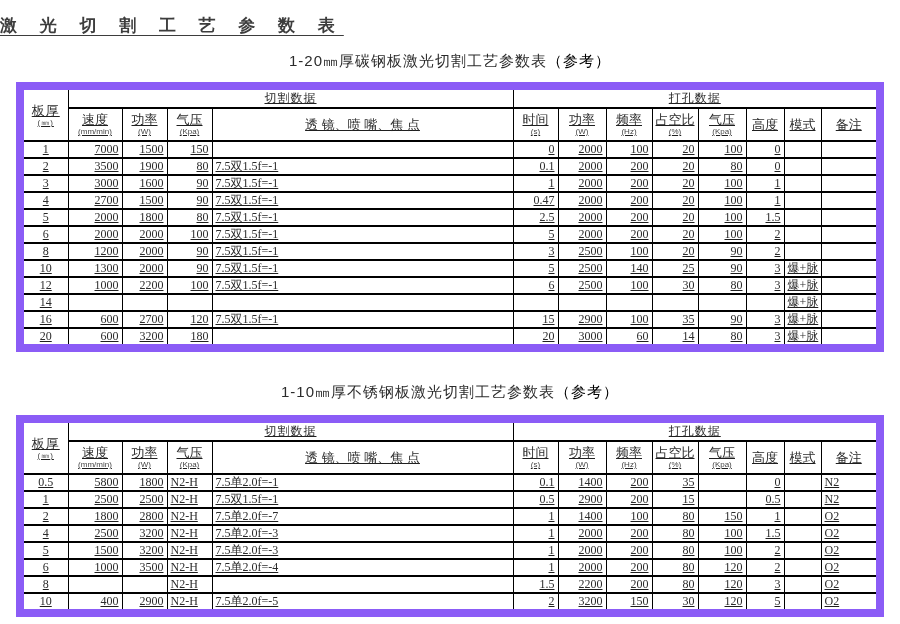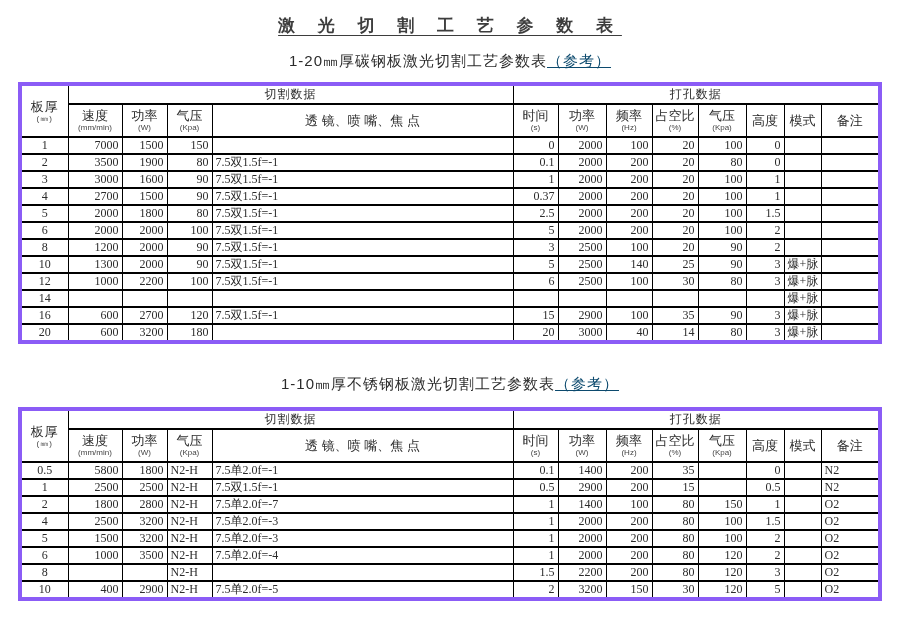--- a/index.html
+++ b/index.html
@@ -1,34 +1,35 @@
 <!DOCTYPE html>
 <html><head>
 <meta charset="utf-8">
 <style>
   html,body{margin:0;padding:0;}
   body{
     width:900px;height:624px;background:#ffffff;overflow:hidden;
     font-family:"Liberation Sans", sans-serif;color:#1f1f1f;
   }
   .doc-title{
-    margin-top:14px;text-align:center;
+    margin-top:14px;
     font-size:17px;font-weight:600;letter-spacing:9px;color:#3d3d3d;
     text-decoration:underline;text-underline-offset:4px;
   }
   .subtitle{
     text-align:center;font-size:15px;color:#2b2b2b;letter-spacing:1px;
   }
   .subtitle.first{margin-top:15px;}
   .subtitle.second{margin-top:31px;}
-  .ref{color:#0c4a6e;text-decoration:underline;}
+  .ref{color:#000000;}
   table.param{
     width:860px;margin:11px auto 0 auto;
     border-collapse:collapse;table-layout:fixed;
-    border:4px solid #8b5cf6;
+    border:8px solid #8b5cf6;
+    text-decoration:underline;
   }
   table.param th, table.param td{
     border:solid #000;border-width:2px 1px;
     padding:0 3px;overflow:hidden;white-space:nowrap;
     font-size:12px;color:#2b2b2b;
   }
   table.param th{font-weight:normal;text-align:center;padding:0 1px;}
   .grp-row th{height:15px;font-size:13px;letter-spacing:1px;}
   .col-row th{height:31px;}
   .h-label{font-size:13px;line-height:14px;}
@@ -164,21 +165,21 @@
         <td class="c-right">1</td>
         <td class="c-left"></td>
         <td class="c-left"></td>
       </tr>
       <tr>
         <td class="c-center">4</td>
         <td class="c-right">2700</td>
         <td class="c-right">1500</td>
         <td class="c-right">90</td>
         <td class="c-left">7.5双1.5f=-1</td>
-        <td class="c-right">0.37</td>
+        <td class="c-right">0.47</td>
         <td class="c-right">2000</td>
         <td class="c-right">200</td>
         <td class="c-right">20</td>
         <td class="c-right">100</td>
         <td class="c-right">1</td>
         <td class="c-left"></td>
         <td class="c-left"></td>
       </tr>
       <tr>
         <td class="c-center">5</td>
@@ -286,21 +287,21 @@
         <td class="c-left"></td>
       </tr>
       <tr>
         <td class="c-center">20</td>
         <td class="c-right">600</td>
         <td class="c-right">3200</td>
         <td class="c-right">180</td>
         <td class="c-left"></td>
         <td class="c-right">20</td>
         <td class="c-right">3000</td>
-        <td class="c-right">40</td>
+        <td class="c-right">60</td>
         <td class="c-right">14</td>
         <td class="c-right">80</td>
         <td class="c-right">3</td>
         <td class="c-left">爆+脉</td>
         <td class="c-left"></td>
       </tr>
     </tbody>
 </table>
 
 <div class="subtitle second">

